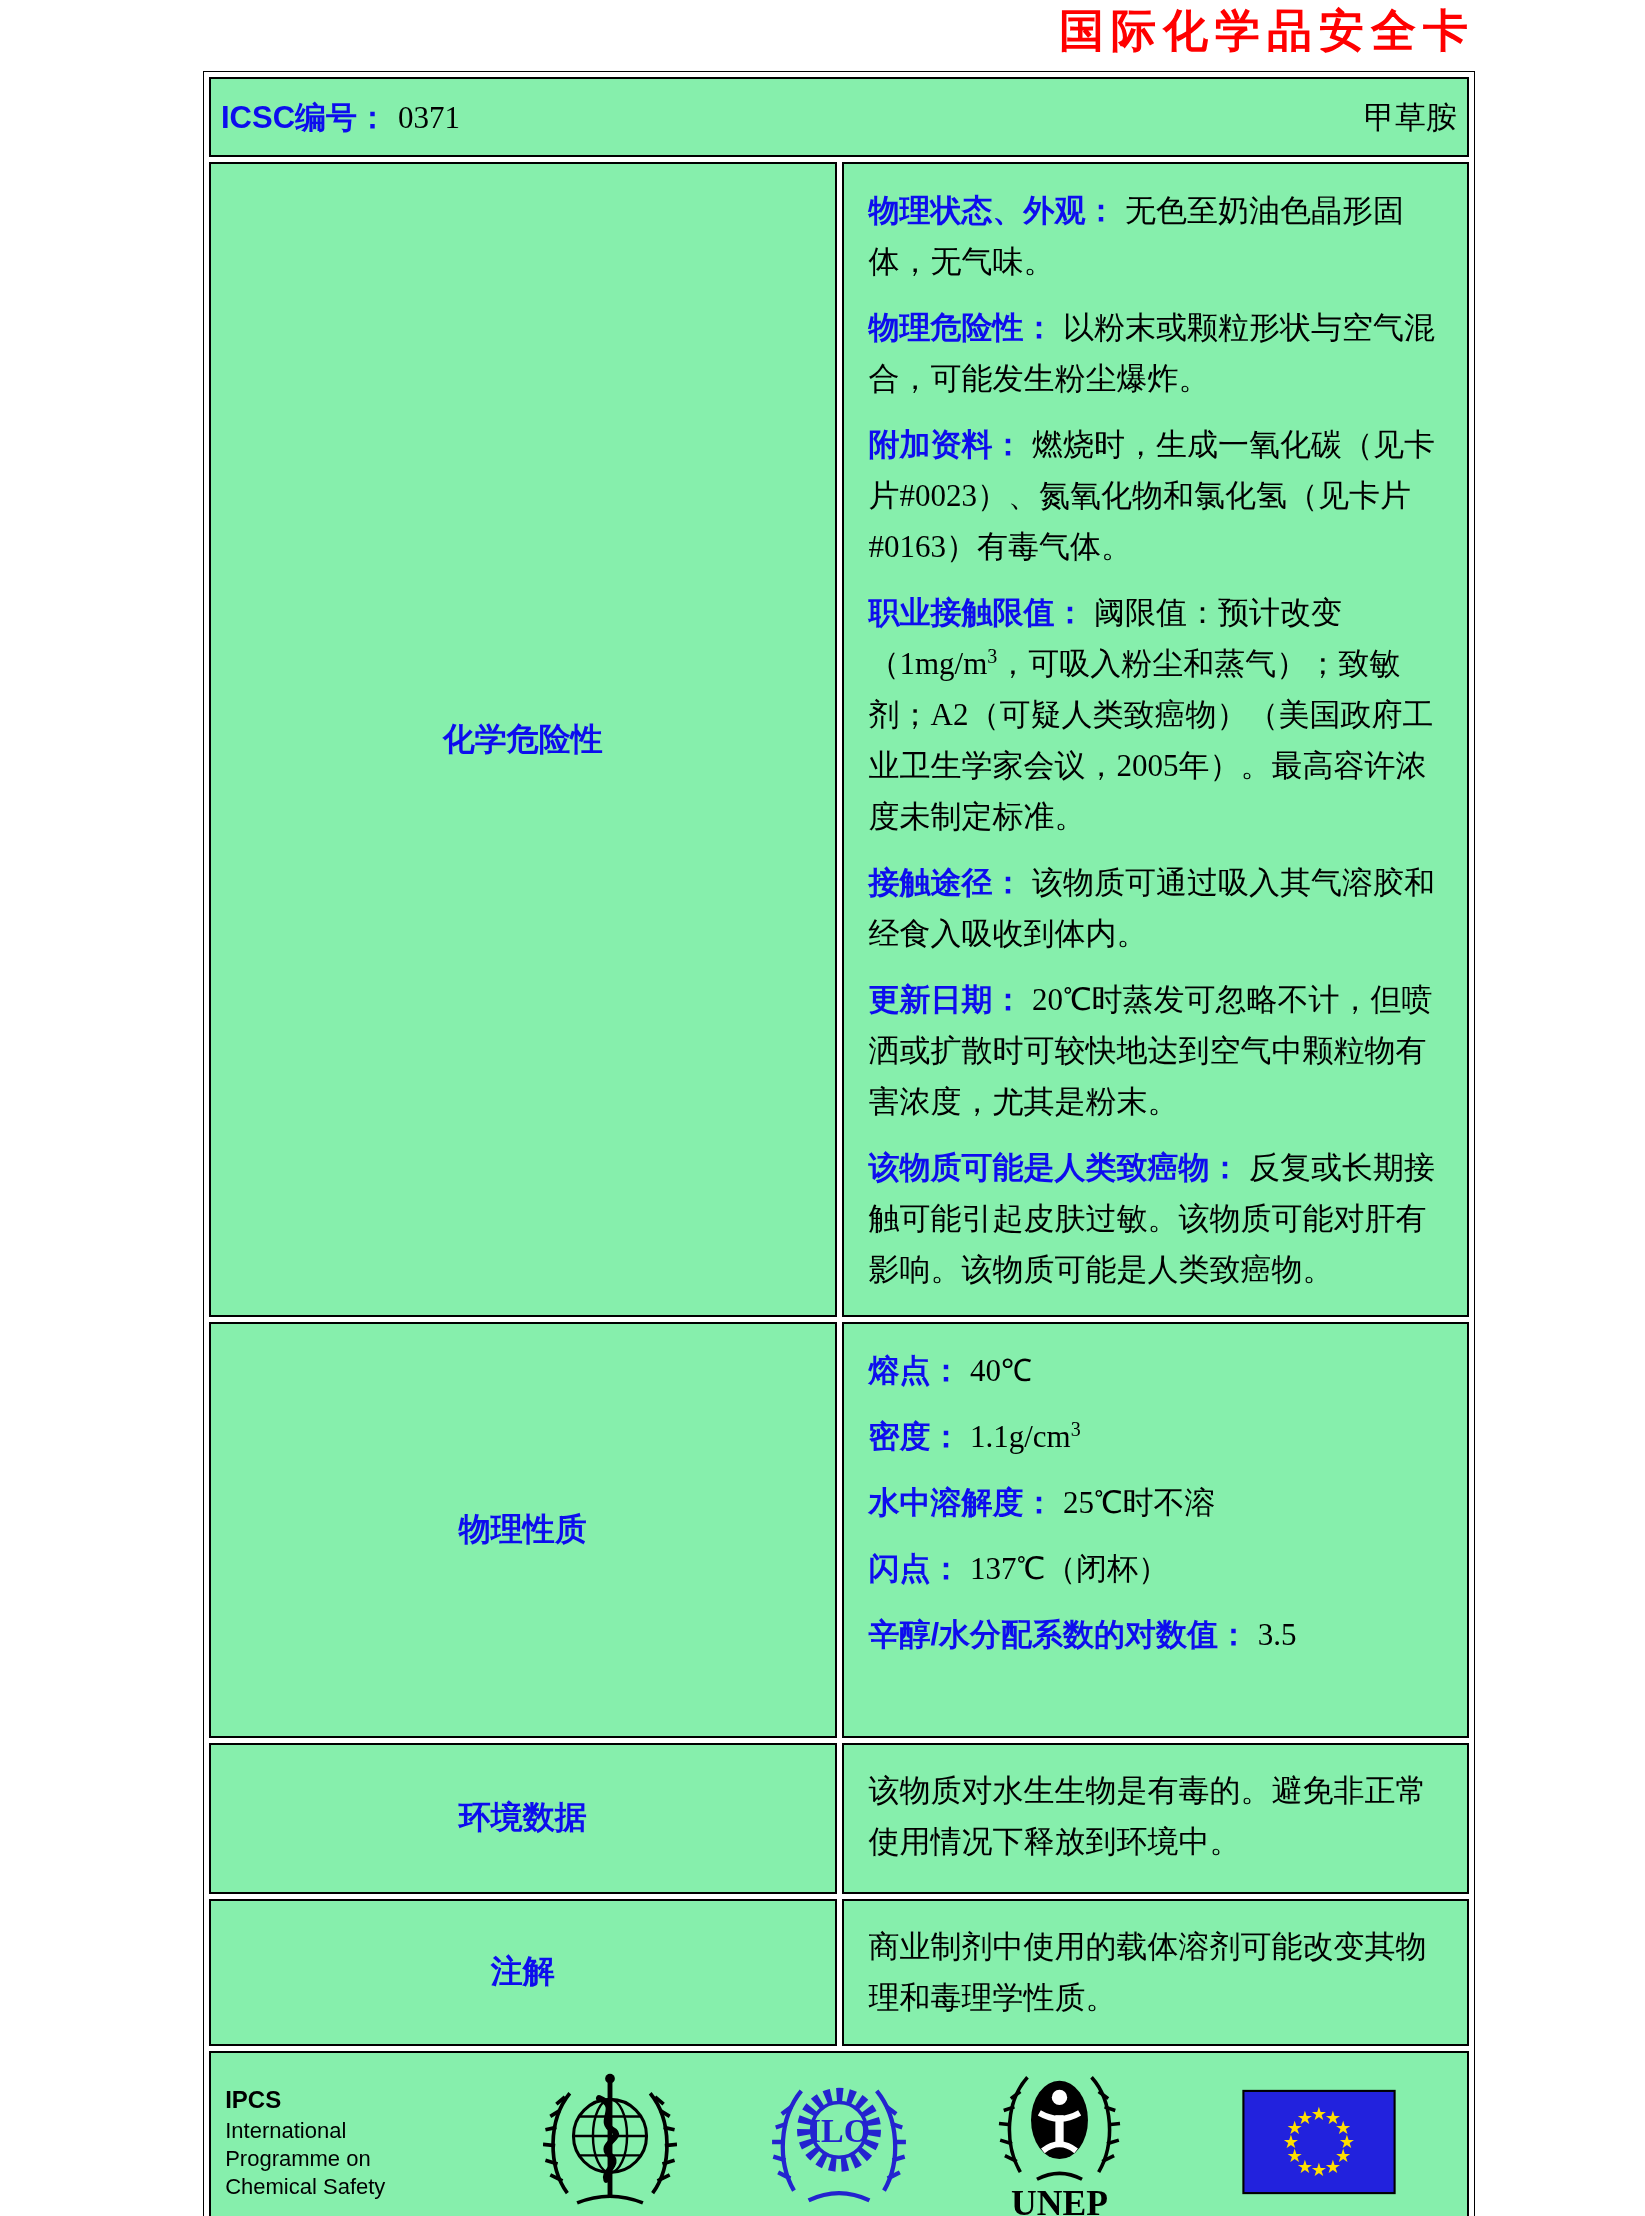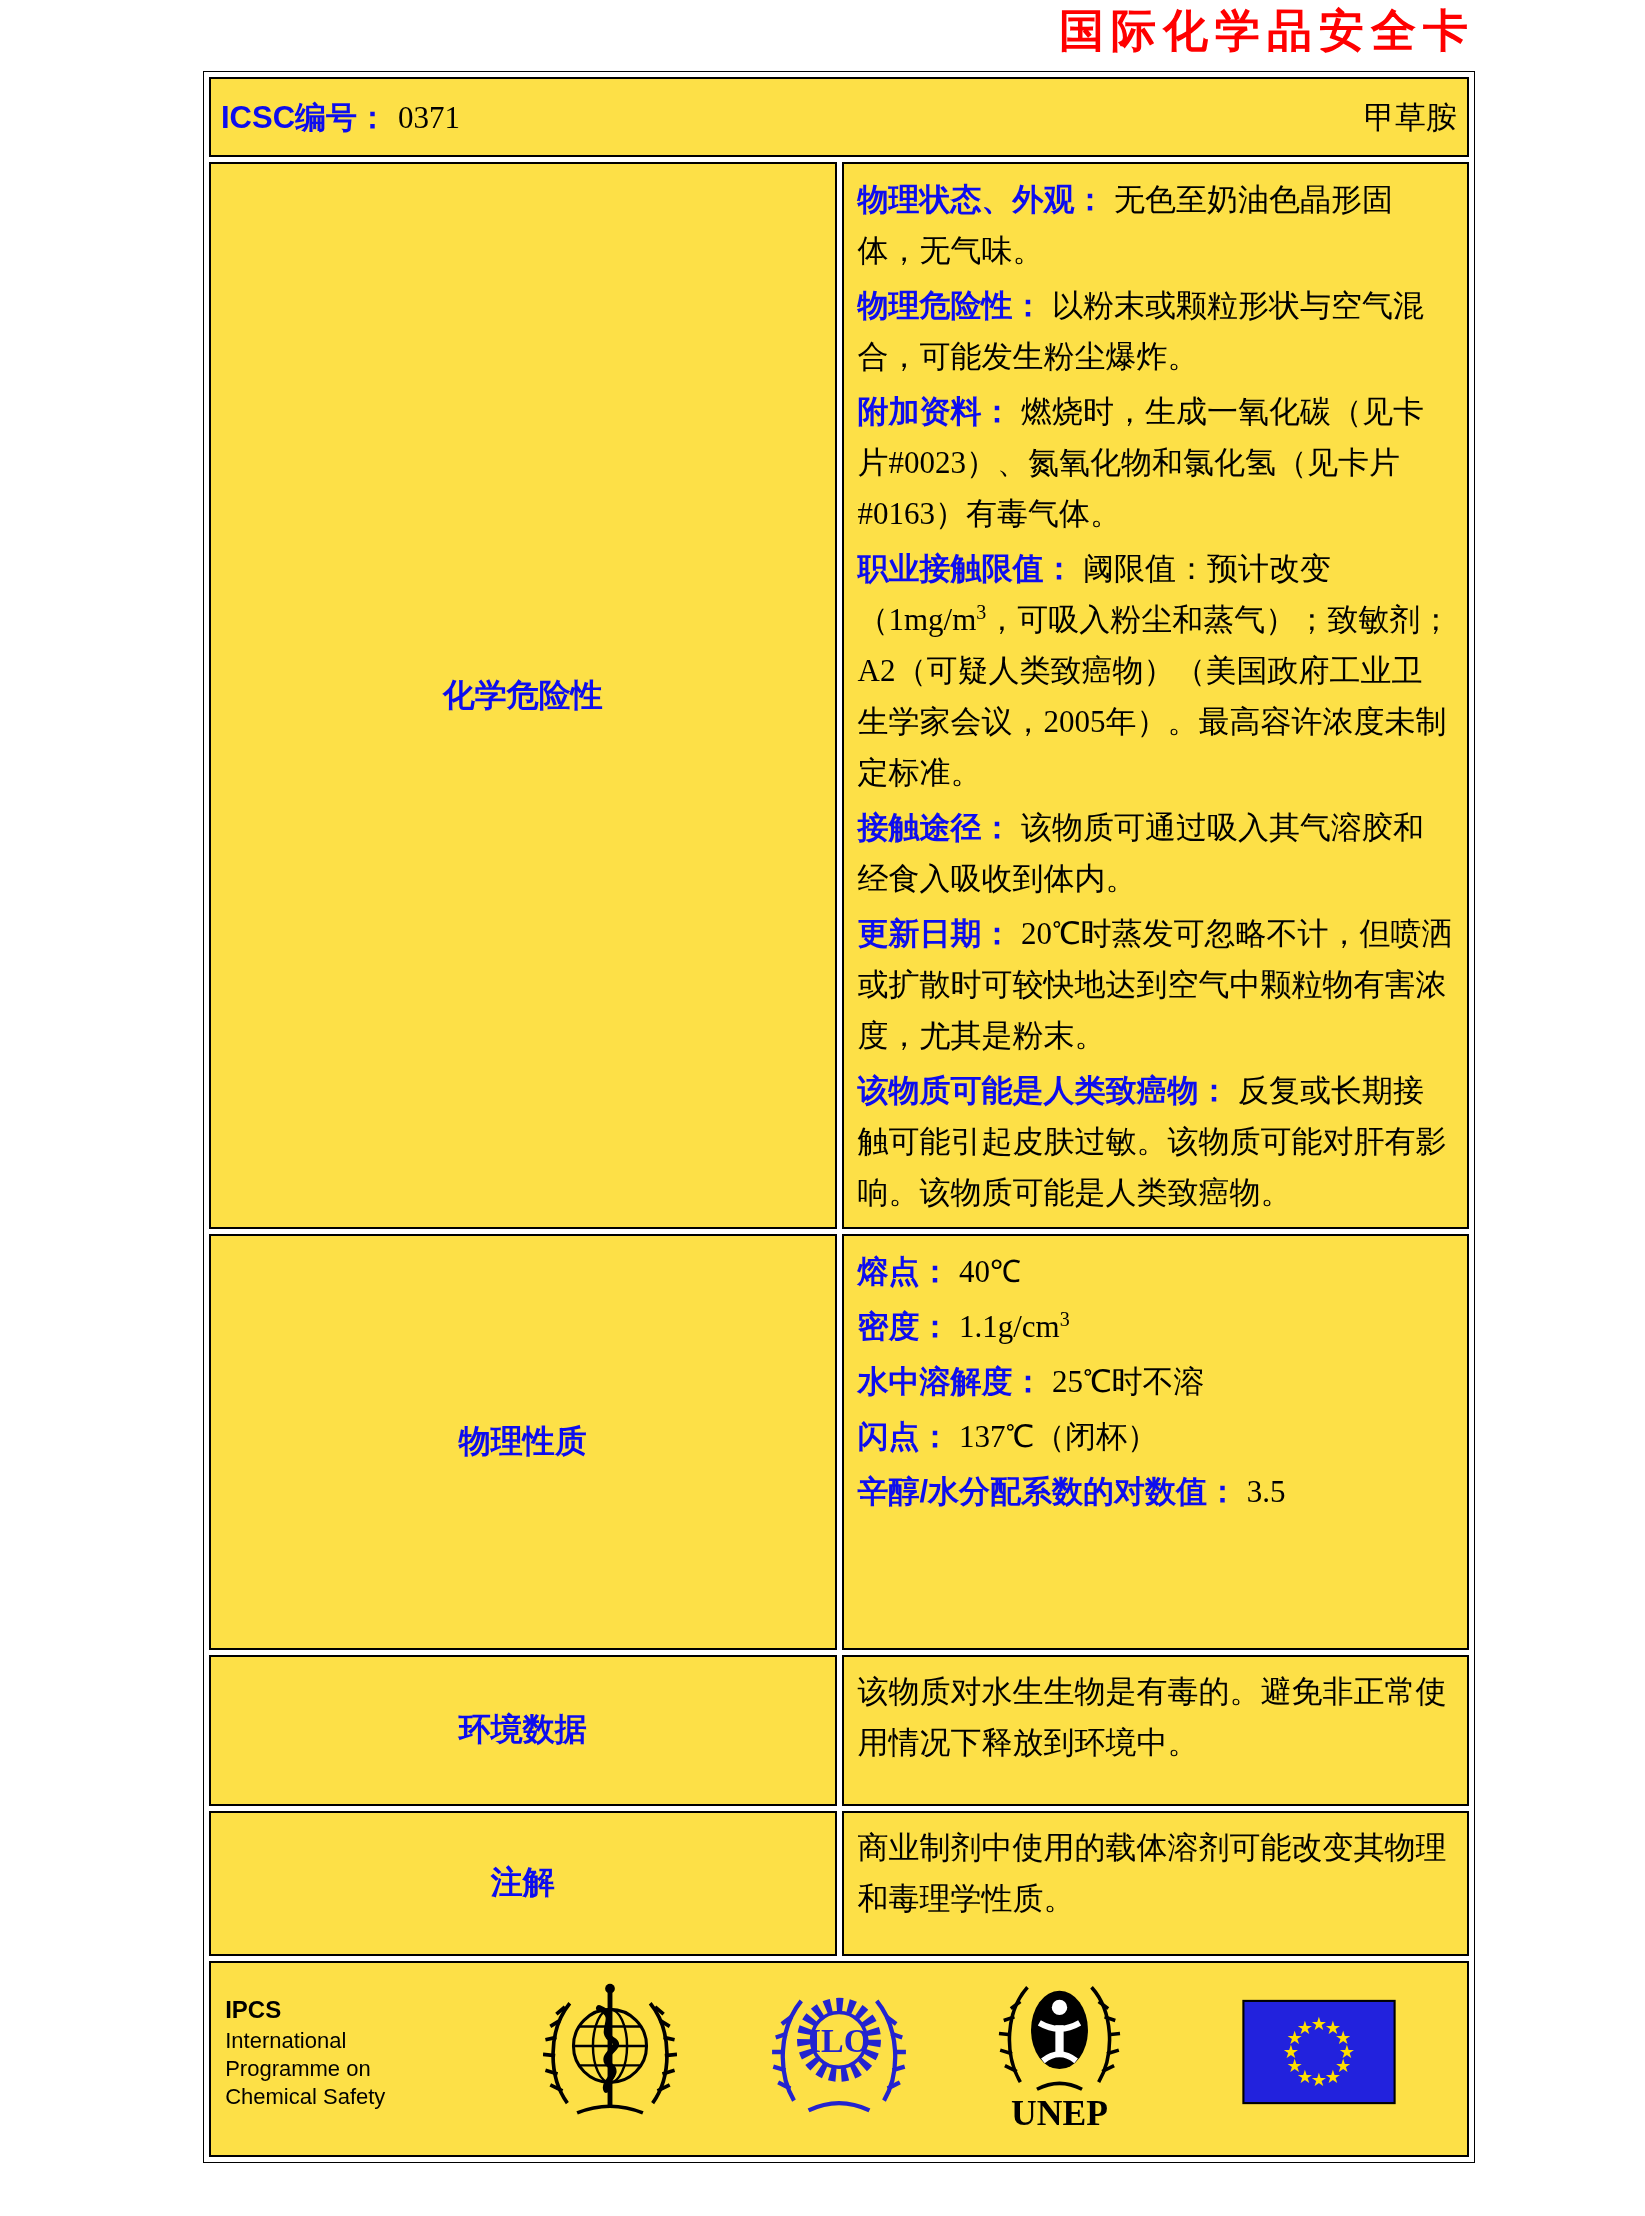--- a/index.html
+++ b/index.html
@@ -10,37 +10,37 @@
   .page-title{
     position:absolute;left:203px;top:1.4px;width:1272px;
     text-align:right;color:#f00;font-weight:bold;font-size:45px;
     letter-spacing:7px;font-family:"DejaVu Serif", serif;
   }
   table.card{
     position:absolute;left:203px;top:71px;width:1272px;
     border-collapse:separate;border-spacing:5px;
     border:1.4px solid #000;background:#fff;table-layout:fixed;
   }
-  td{border:2.1px solid #000;vertical-align:top;background:#fde047;}
+  td{border:2.1px solid #000;vertical-align:top;background:#86efac;}
   td.label-cell{
     width:168px;text-align:center;vertical-align:middle;
     color:#0d0dee;font-weight:bold;font-size:32px;
     font-family:"Liberation Sans", sans-serif;
   }
   td.content-cell{padding:5.6px 10px 5.6px 10px;font-size:31px;line-height:51px;}
   .h-header{height:65px}
   .h-important{height:688px}
   .h-physical{height:400px}
   .h-env{height:136px}
   .h-notes{height:130px}
   .h-add{height:119px}
   .h-logos{height:181px}
   .hdr-flex{display:flex;justify-content:space-between;align-items:center;height:100%;font-size:31px;}
   .icsc-label{color:#0d0dee;font-weight:bold;font-family:"Liberation Sans", sans-serif;margin-right:10px;}
-  .item{margin:4px;}
+  .item{margin:15px;}
   .lbl{color:#0d0dee;font-weight:bold;font-family:"Liberation Sans", sans-serif;margin-right:8.5px;}
   sup{font-size:20px;line-height:0;vertical-align:super;}
   
   .logos-wrap{display:flex;align-items:center;padding:4.2px 0 0 4.2px;}
   .ipcs-block{width:212px;font-family:"Liberation Sans", sans-serif;color:#000;}
   .ipcs-acronym{font-size:24px;font-weight:bold;line-height:34px;}
   .ipcs-line{font-size:22px;line-height:28px;}
   .logo{flex:0 0 auto;}
   .who-logo{margin-left:106px;}
   .ilo-logo{margin-left:95px;}

